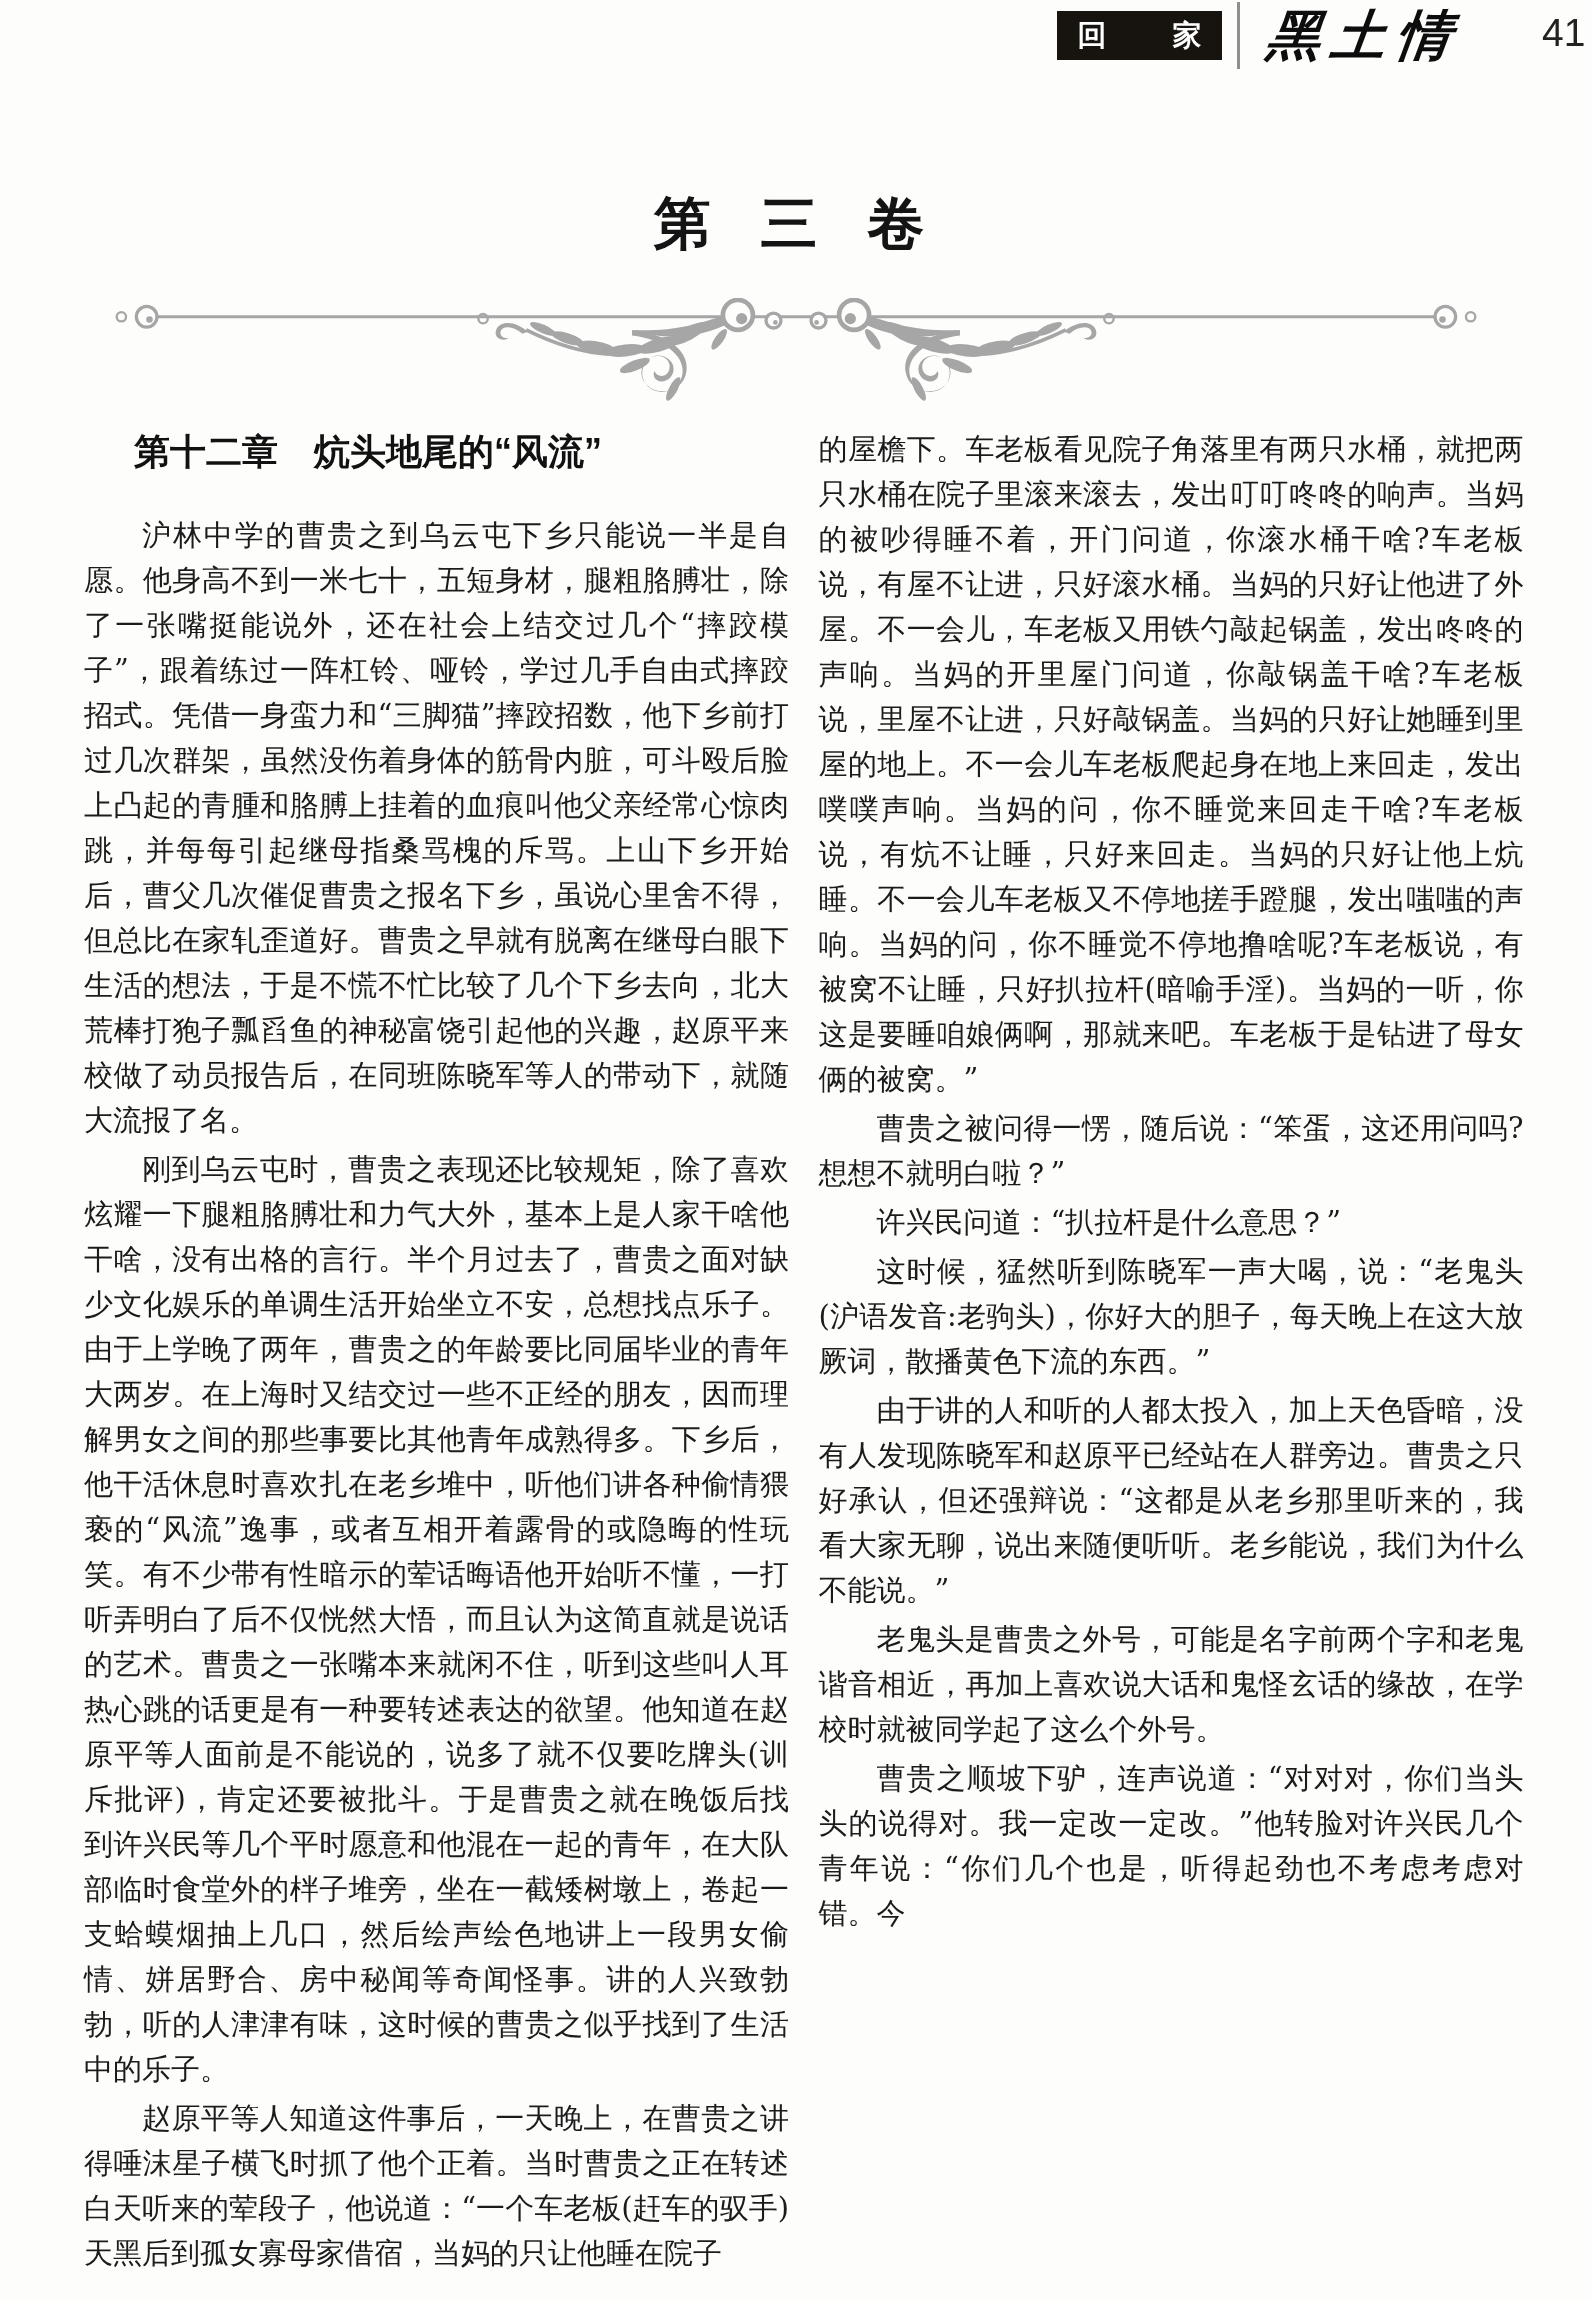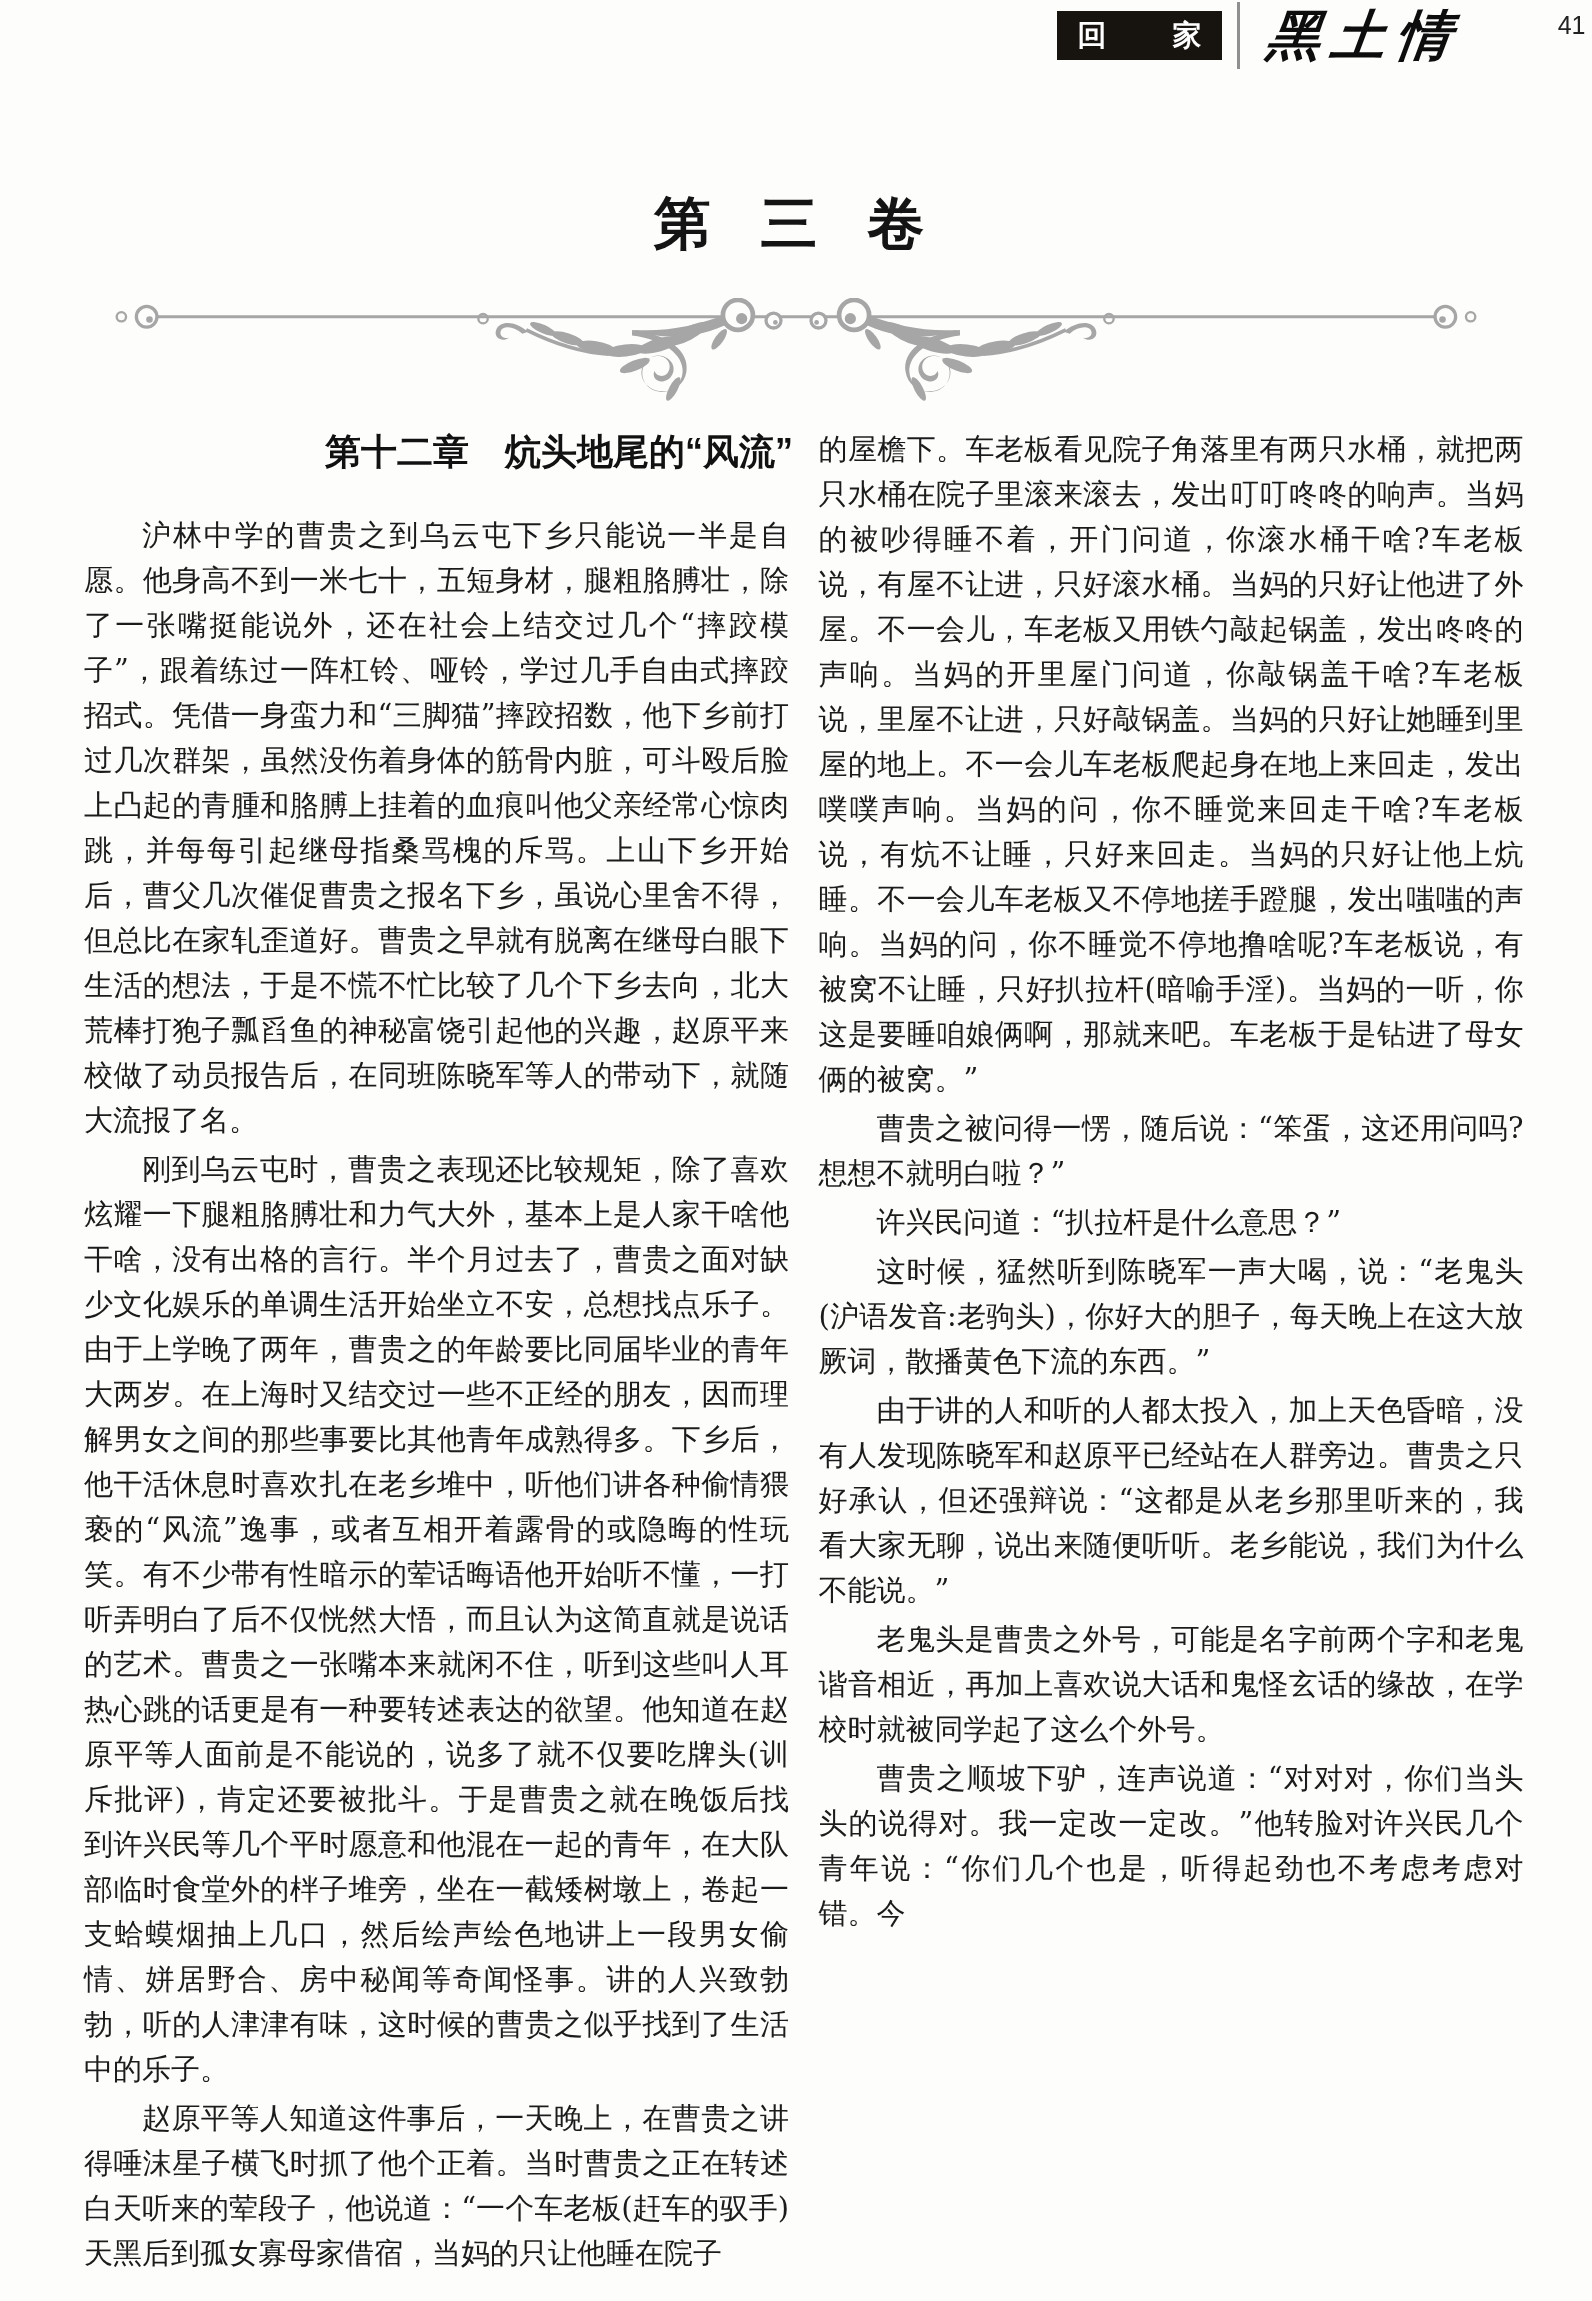--- a/index.html
+++ b/index.html
@@ -32,21 +32,21 @@
   .calligraphy{
     position:absolute;left:1267px;top:3.7px;
     font-size:54px;font-weight:800;font-style:italic;
     letter-spacing:11.2px;line-height:62px;color:#0d0d0d;
     transform:skewX(-7deg);
     font-family:"DejaVu Serif","Liberation Serif",serif;
   }
   .page-number{
     position:absolute;right:7.5px;top:11.2px;
     font-family:"Liberation Sans","DejaVu Sans",sans-serif;
-    font-size:25px;font-weight:500;color:#222;
+    font-size:39px;font-weight:500;color:#222;
   }
   
   .volume-title{
     position:absolute;top:186px;left:0;width:100%;
     text-align:center;
     font-size:57px;font-weight:bold;
     letter-spacing:15px;color:#141414;
     font-family:"DejaVu Serif","Liberation Serif",serif;
   }
   
@@ -56,21 +56,21 @@
     position:absolute;top:423px;left:80px;
     width:1448px;height:1879px;
     display:flex;gap:21.5px;overflow:hidden;
   }
   .col{width:713px;overflow:hidden;}
   .chapter-title{
     margin:1.9px 0 34px 0;
     padding-left:54px;
     font-family:"Liberation Sans","DejaVu Sans",sans-serif;
     font-weight:bold;font-size:36px;line-height:54px;
-    color:#111;white-space:nowrap;text-align:right;
+    color:#111;white-space:nowrap;
   }
   .para{
     margin:4px;
     font-size:29px;line-height:45px;
     text-align:justify;text-justify:inter-character;
     word-break:break-all;overflow-wrap:anywhere;
     color:#1b1b1b;
   }
   .para.indent{text-indent:2em;}
 </style>

